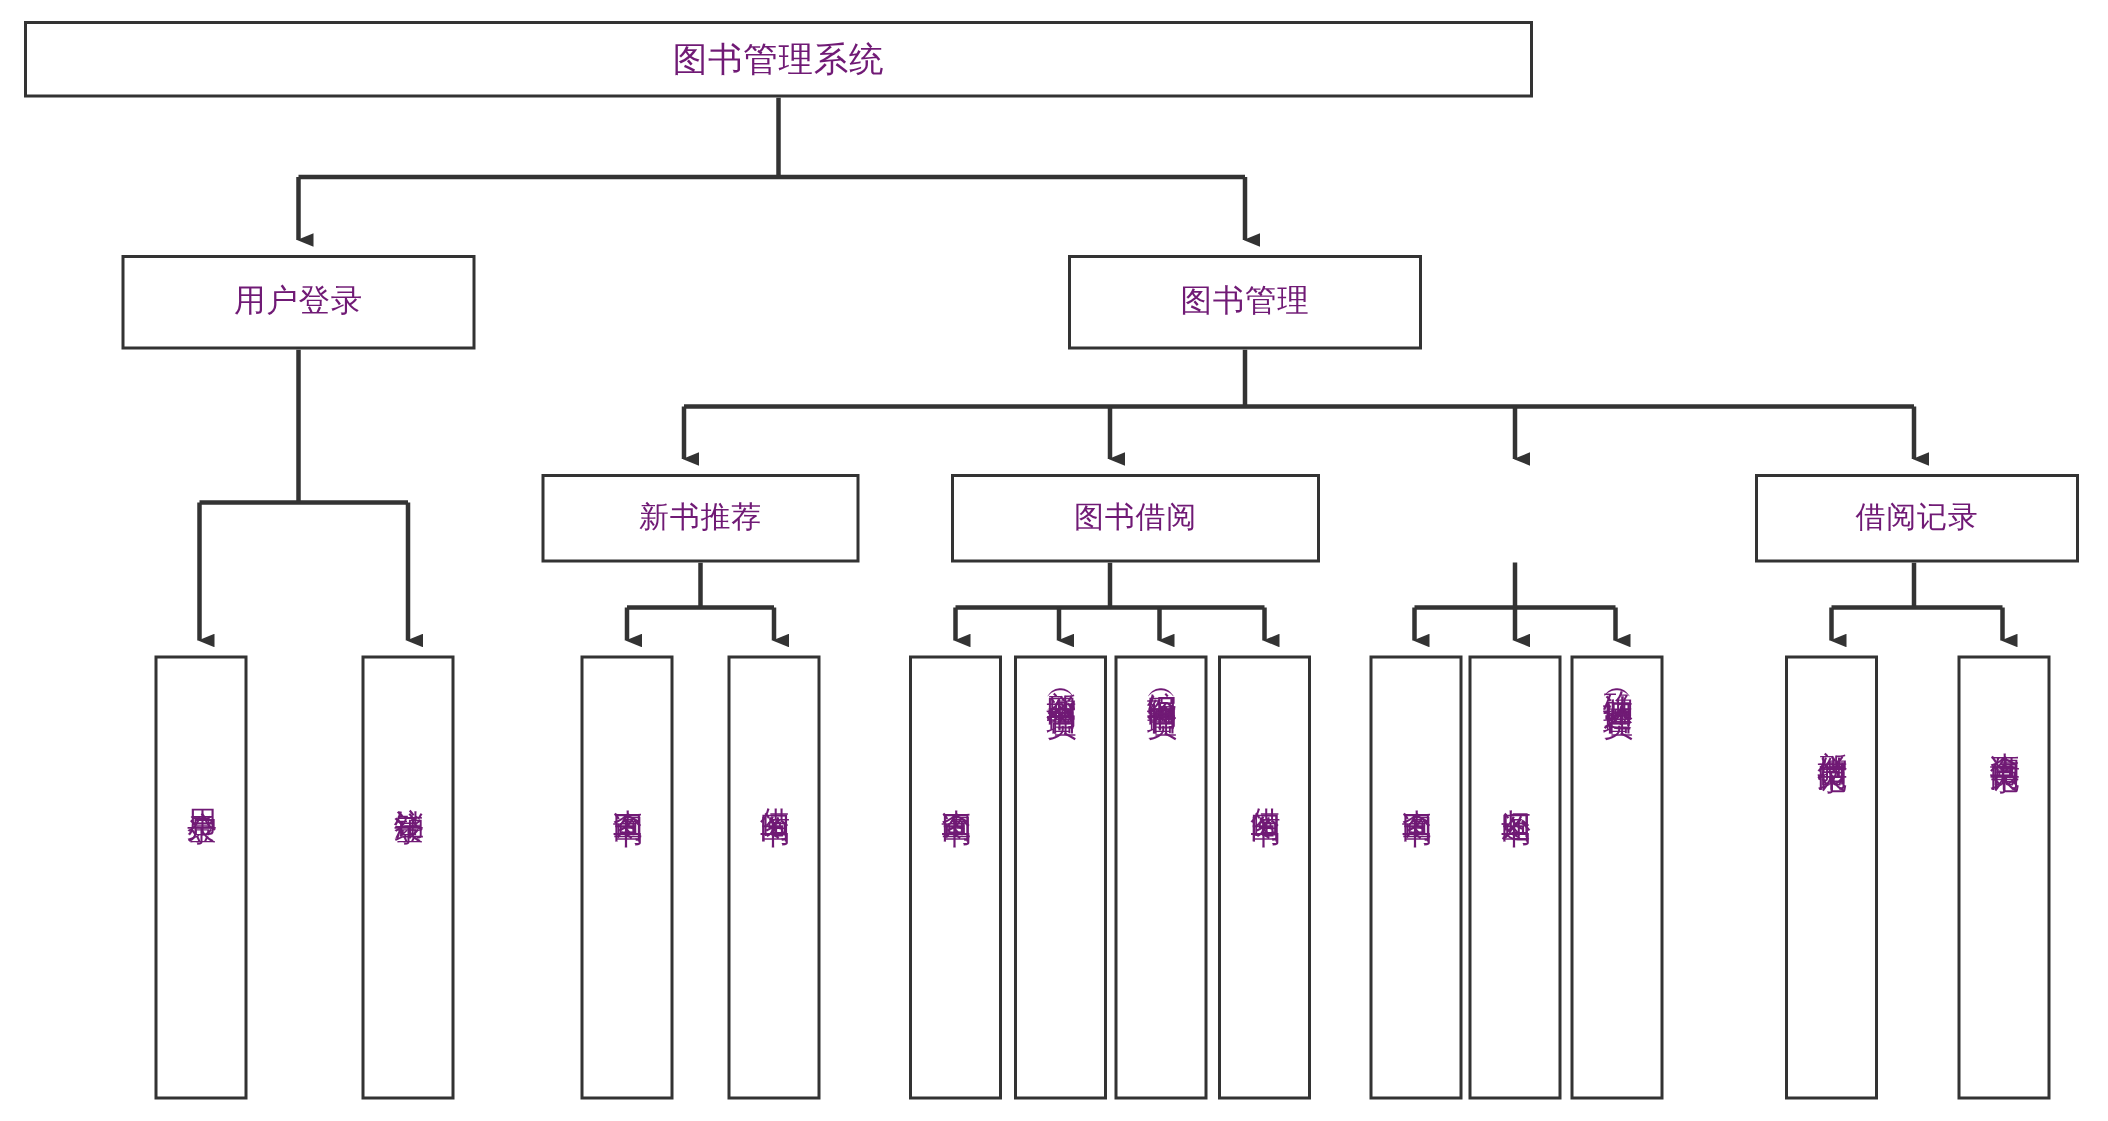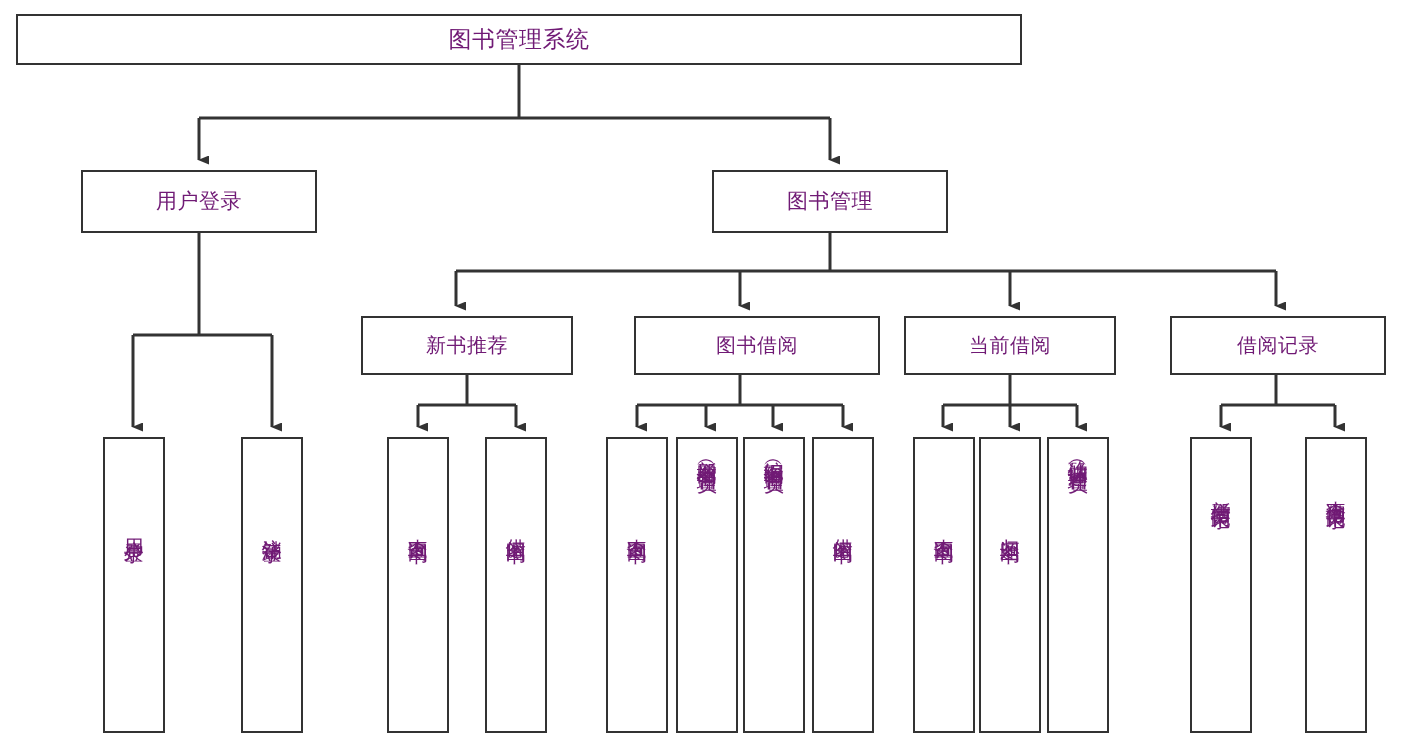--- a/index.html
+++ b/index.html
@@ -141,23 +141,20 @@
   <div class="node level2" style="left:712px; top:170px; width:236px; height:63px;">
     <span class="node-label">图书管理</span>
   </div>
 
   <div class="node level3" style="left:361px; top:316px; width:212px; height:59px;">
     <span class="node-label">新书推荐</span>
   </div>
   <div class="node level3" style="left:634px; top:316px; width:246px; height:59px;">
     <span class="node-label">图书借阅</span>
   </div>
-  <div class="node level3" style="left:904px; top:316px; width:212px; height:59px;">
-    <span class="node-label">当前借阅</span>
-  </div>
   <div class="node level3" style="left:1170px; top:316px; width:216px; height:59px;">
     <span class="node-label">借阅记录</span>
   </div>
 
   <div class="node leaf" style="left:103px; top:437px; width:62px; height:296px; padding-top:84px;">
     <span class="node-label">用户登录</span>
   </div>
   <div class="node leaf" style="left:241px; top:437px; width:62px; height:296px; padding-top:84px;">
     <span class="node-label">注销登录</span>
   </div>

